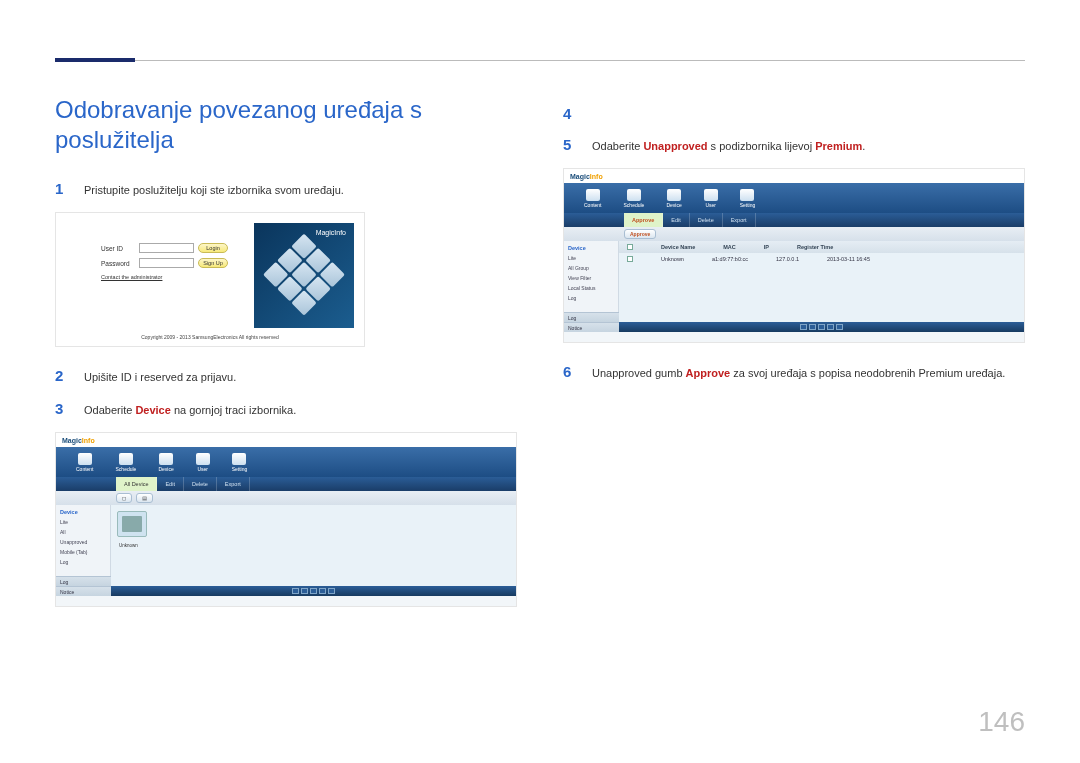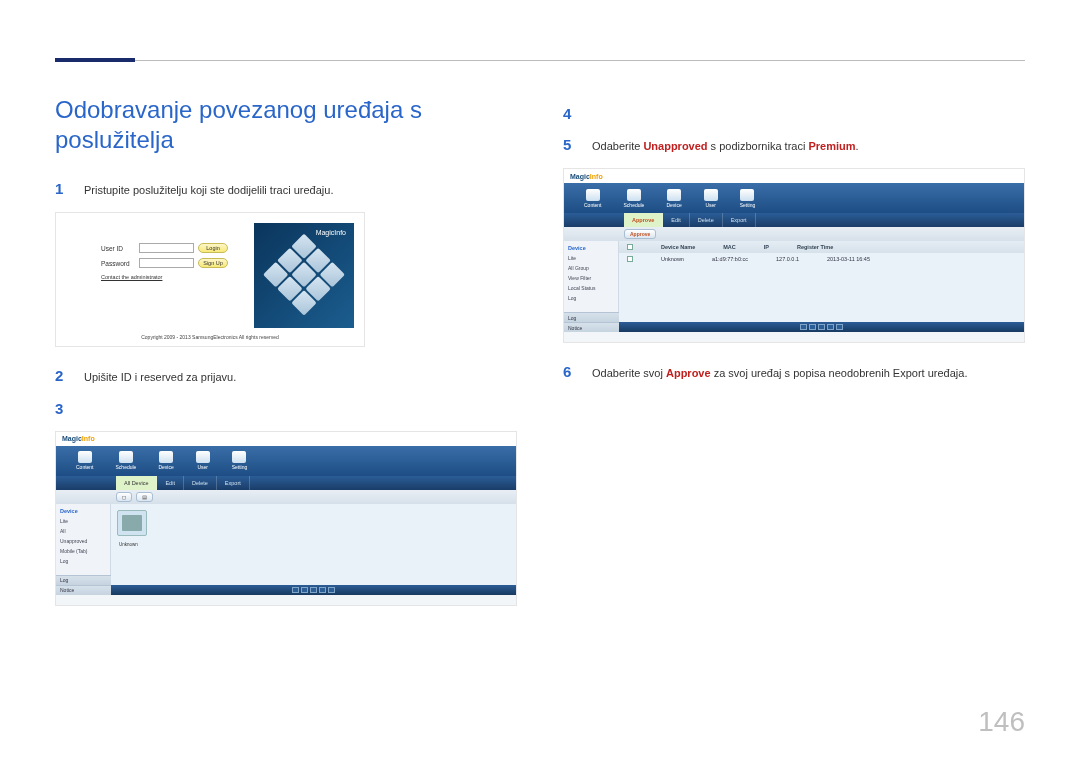--- a/index.html
+++ b/index.html
@@ -72,21 +72,21 @@
   <div class="top-rule"></div>
   <div class="accent-bar"></div>
 
   <div class="cols">
 
     <div class="col">
       <h1 class="title">Odobravanje povezanog uređaja s poslužitelja</h1>
 
       <div class="step">
         <div class="step-num">1</div>
-        <div class="step-text">Pristupite poslužitelju koji ste dodijelili traci uređaju.</div>
+        <div class="step-text">Pristupite poslužitelju koji ste izbornika svom uređaju.</div>
       </div>
 
       <div class="shot login-shot">
         <div class="login-left">
           <div class="login-row">
             <label>User ID</label>
             <input style="">
             <div class="login-btn">Login</div>
           </div>
           <div class="login-row">
@@ -113,20 +113,23 @@
         <div class="login-copy">Copyright 2009 - 2013 SamsungElectronics All rights reserved</div>
       </div>
 
       <div class="step">
         <div class="step-num">2</div>
         <div class="step-text">Upišite ID i reserved za prijavu.</div>
       </div>
 
       <div class="step">
         <div class="step-num">3</div>
+        <div class="step-text">
+          <span>Odaberite </span><span class="kw">Device</span><span> na gornjoj traci izbornika.</span>
+        </div>
       </div>
 
       <div class="shot app-shot tall">
         <div class="app-header">
             <span class="app-logo"><span>Magic</span><span class="i">Info</span></span>
           </div>
         <div class="app-menubar">
           <div class="menu-ico">
               <div class="box"></div>
               <span>Content</span>
@@ -188,21 +191,21 @@
 
     <div class="col">
 
       <div class="step">
         <div class="step-num">4</div>
       </div>
 
       <div class="step">
         <div class="step-num">5</div>
         <div class="step-text">
-          <span>Odaberite </span><span class="kw">Unapproved</span><span> s podizbornika traci </span><span class="kw">Premium</span><span>.</span>
+          <span>Odaberite </span><span class="kw">Unapproved</span><span> s podizbornika lijevoj </span><span class="kw">Premium</span><span>.</span>
         </div>
       </div>
 
       <div class="shot app-shot tall">
         <div class="app-header">
             <span class="app-logo"><span>Magic</span><span class="i">Info</span></span>
           </div>
         <div class="app-menubar">
           <div class="menu-ico">
               <div class="box"></div>
@@ -271,21 +274,21 @@
               <div class="pager-box"></div>
               <div class="pager-box"></div>
             </div>
           </div>
         </div>
       </div>
 
       <div class="step">
         <div class="step-num">6</div>
         <div class="step-text">
-          <span>Odaberite svoj </span><span class="kw">Approve</span><span> za svoj uređaj s popisa neodobrenih Export uređaja.</span>
+          <span>Unapproved gumb </span><span class="kw">Approve</span><span> za svoj uređaja s popisa neodobrenih Premium uređaja.</span>
         </div>
       </div>
 
     </div>
   </div>
 
   <div class="page-num">146</div>
 </div>
 
 </body></html>

